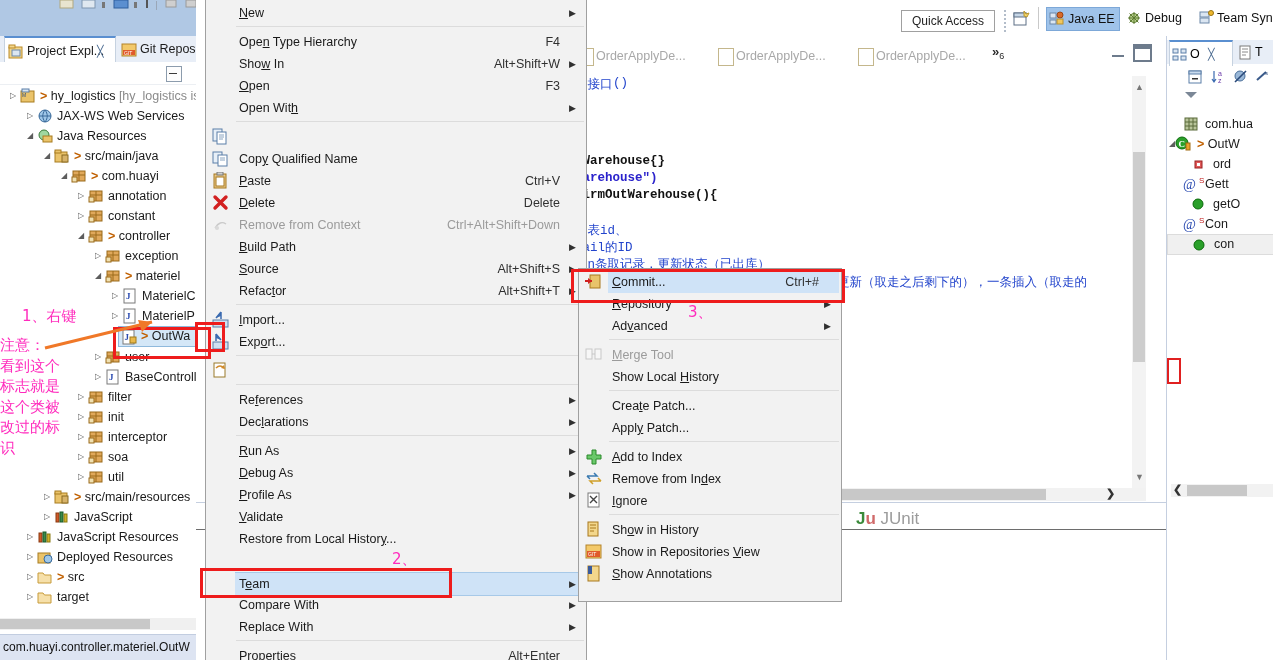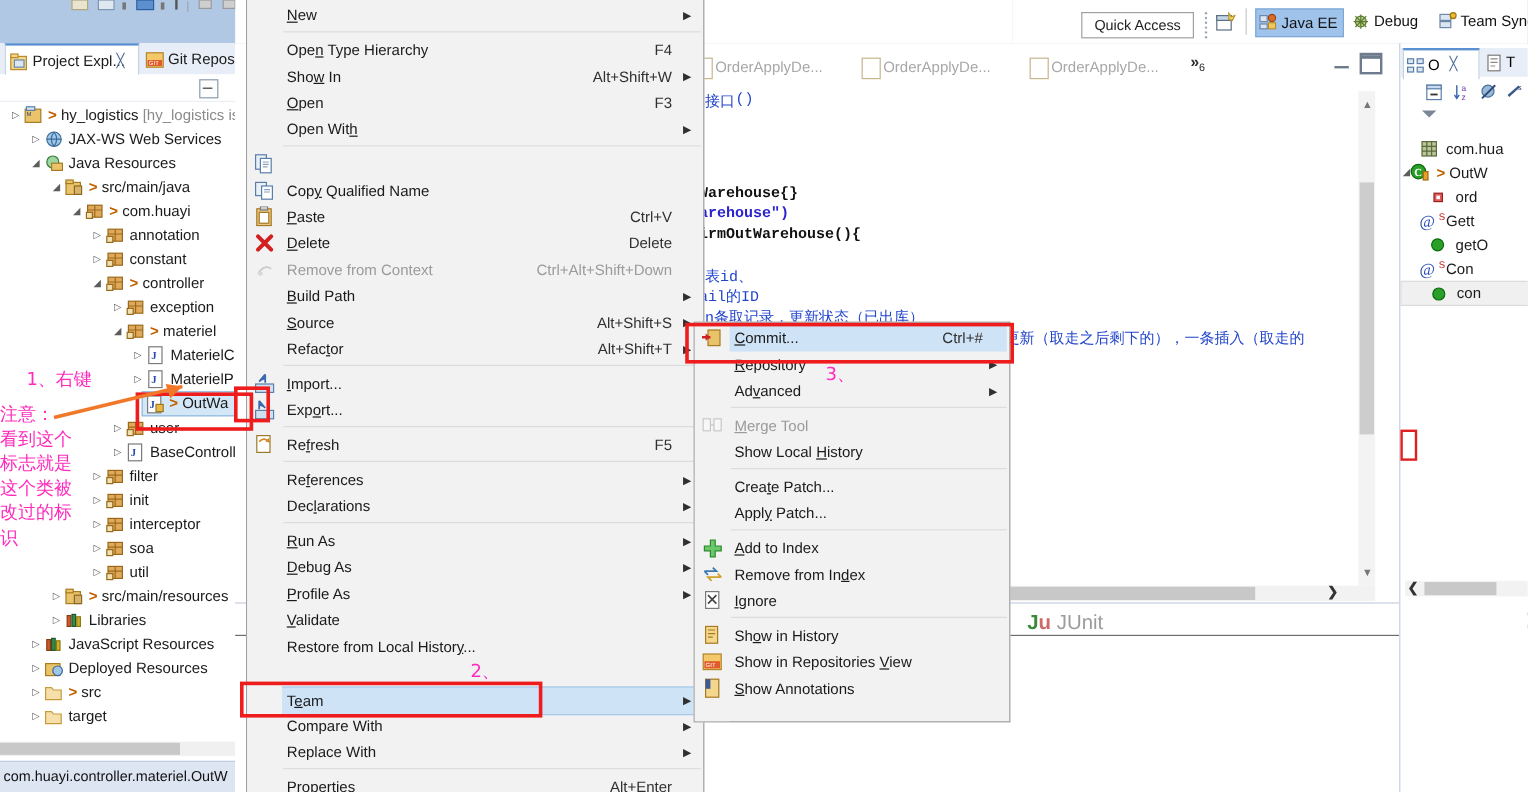--- a/index.html
+++ b/index.html
@@ -449,21 +449,21 @@
         </svg></span>
       <span class="tlbl" style="left: 74px;"><span class="gtmark">&gt;</span> src/main/resources</span>
     </div>
     <div class="trow">
       <span class="arrow" style="left: 42px;">▷</span>
       <span class="tico" style="left: 54px;"><svg width="16" height="16">
           <rect x="2" y="4" width="3" height="9" fill="#d05a2a" stroke="#8a3a10"></rect>
           <rect x="6" y="3" width="3" height="10" fill="#3a8a4a" stroke="#1a5a2a"></rect>
           <rect x="10" y="5" width="3" height="8" fill="#d0b02a" stroke="#8a7a10"></rect>
         </svg></span>
-      <span class="tlbl" style="left: 74px;">Libraries</span>
+      <span class="tlbl" style="left: 74px;">JavaScript</span>
     </div>
     <div class="trow">
       <span class="arrow" style="left: 25px;">▷</span>
       <span class="tico" style="left: 37px;"><svg width="16" height="16">
           <rect x="2" y="4" width="3" height="9" fill="#d05a2a" stroke="#8a3a10"></rect>
           <rect x="6" y="3" width="3" height="10" fill="#3a8a4a" stroke="#1a5a2a"></rect>
           <rect x="10" y="5" width="3" height="8" fill="#d0b02a" stroke="#8a7a10"></rect>
         </svg></span>
       <span class="tlbl" style="left: 57px;">JavaScript Resources</span>
     </div>
@@ -765,24 +765,20 @@
       </svg></span>
     <div class="mi" style="top: 331px;">
       <span class="lab">Exp<span class="u">o</span>rt...</span>
     </div>
     <span class="mico" style="top: 333px;"><svg width="17" height="17">
         <rect x="1" y="9" width="15" height="7" fill="#cfe0f0" stroke="#5b7ea8"></rect>
         <path d="M4 1 L9 7 M4 1 L4 8" stroke="#3a6ab0" stroke-width="1.5" fill="none"></path>
         <path d="M9 7 L4 1 L4 5 Z" fill="#3a6ab0"></path>
       </svg></span>
     <div class="msep" style="top: 355px;"></div>
-    <div class="mi" style="top: 360px;">
-      <span class="lab">Re<span class="u">f</span>resh</span>
-      <span class="acc">F5</span>
-    </div>
     <span class="mico" style="top: 362px;"><svg width="17" height="17">
         <rect x="2" y="1" width="11" height="14" fill="#fff" stroke="#9a7a2a"></rect>
         <path d="M4 6 q4 -4 8 0" stroke="#d08a2a" fill="none" stroke-width="1.5"></path>
         <path d="M12 3 l1 4 l-4 -1z" fill="#d08a2a"></path>
       </svg></span>
     <div class="msep" style="top: 384px;"></div>
     <div class="mi" style="top: 389px;">
       <span class="lab">Re<span class="u">f</span>erences</span>
       <span class="arr">▶</span>
     </div>

